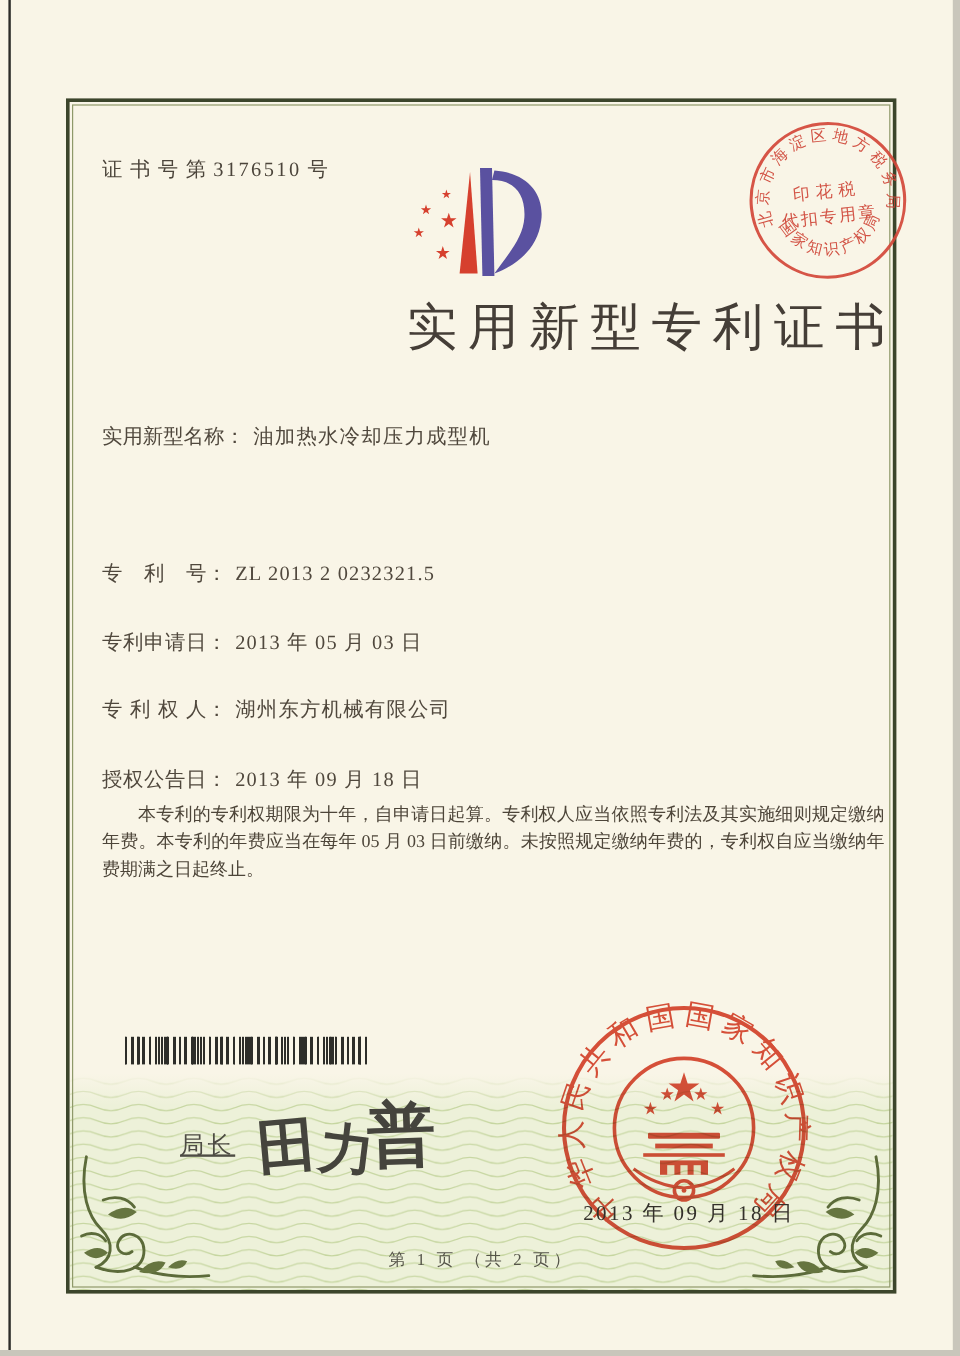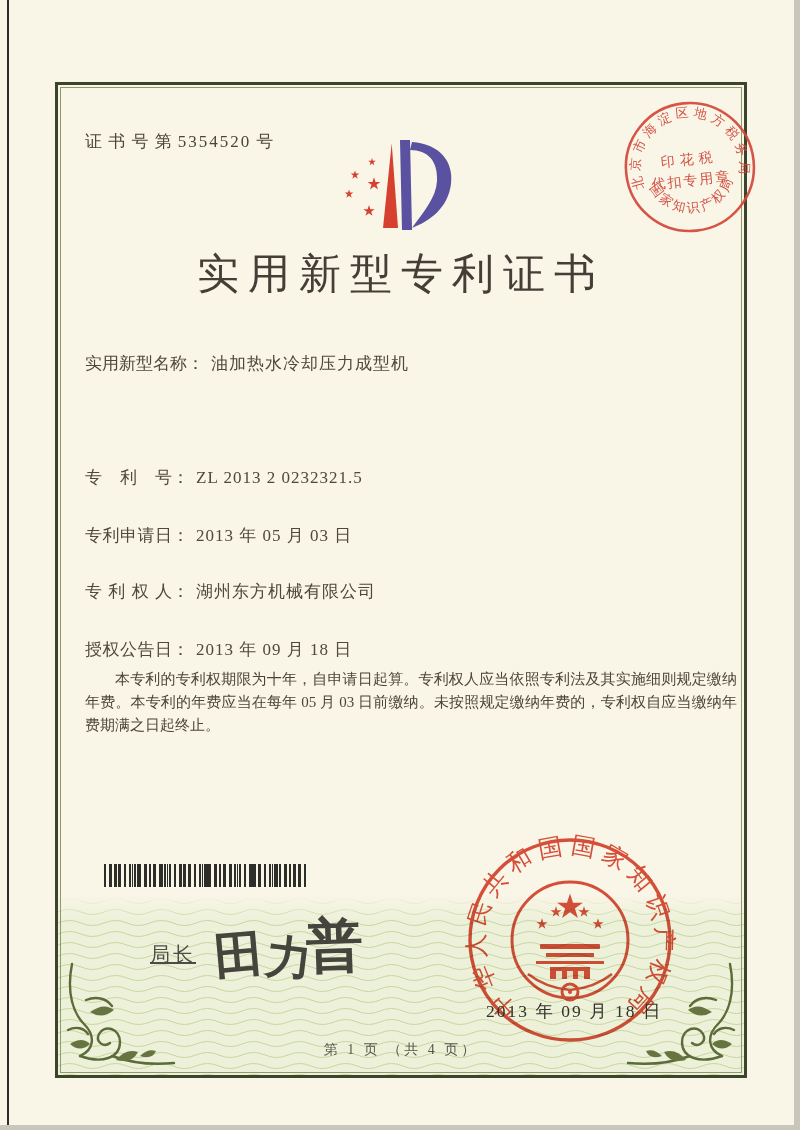--- a/index.html
+++ b/index.html
@@ -22,21 +22,21 @@
   .orn{position:absolute;width:120px;height:118px;}
   .orn.left{left:56px;top:960px;}
   .orn.right{left:626px;top:960px;transform:scaleX(-1);}
 
   .certno{position:absolute;left:85px;top:130px;font-size:17px;color:#4c453b;letter-spacing:1px;white-space:nowrap;}
   .certno .num{margin-left:5px;letter-spacing:2px;}
   .certno .suf{margin-left:5px;}
 
   .logo{position:absolute;left:340px;top:138px;}
 
-  .title{position:absolute;left:55px;top:248px;width:692px;text-align:center;
+  .title{position:absolute;left:55px;top:248px;width:692px;text-align:right;
          font-size:42px;line-height:52px;color:#453e37;letter-spacing:9px;font-weight:400;}
 
   
   .frow{position:absolute;left:85px;width:655px;font-size:17px;color:#50483d;white-space:nowrap;}
   .flabel{display:inline-block;min-width:87px;text-align:justify;text-align-last:justify;}
   .fvalue{padding-left:7px;letter-spacing:1px;}
 
   .paras{position:absolute;left:85px;top:668px;width:652px;font-size:15px;line-height:23px;
          color:#4d4539;text-align:justify;}
   .paras p{margin:0;text-indent:2em;}
@@ -120,21 +120,21 @@
       <path d="M12,70 C20,66 28,68 32,74"></path>
     </g>
     <g fill="#667540" stroke="none">
       <path d="M34,52 q14,-10 24,-2 q-12,10 -24,2z"></path>
       <path d="M14,84 q12,-8 20,0 q-10,9 -20,0z"></path>
       <path d="M60,100 q10,-12 22,-8 q-6,12 -22,8z"></path>
       <path d="M84,96 q8,-8 16,-5 q-4,9 -16,5z"></path>
     </g>
   </svg>
 
-  <div class="certno"><span>证 书 号 第</span><span class="num">5354520</span><span class="suf">号</span></div>
+  <div class="certno"><span>证 书 号 第</span><span class="num">3176510</span><span class="suf">号</span></div>
 
   <svg class="logo" width="120" height="95" viewBox="0 0 120 95">
     <g fill="#d6402e">
       <use href="#star5" transform="translate(32,24) scale(0.4)"></use>
       <use href="#star5" transform="translate(15,37) scale(0.45)"></use>
       <use href="#star5" transform="translate(34,46) scale(0.68)"></use>
       <use href="#star5" transform="translate(9,56) scale(0.45)"></use>
       <use href="#star5" transform="translate(29,73) scale(0.6)"></use>
     </g>
     <polygon points="51.7,5.3 43,90 58,90" fill="#d6402e"></polygon>
@@ -202,15 +202,15 @@
         <rect x="116" y="139" width="6" height="8" fill="#f6efe0" stroke="none"></rect>
         <path d="M66,142 q18,14 42,16" fill="none" stroke-width="2.5"></path>
         <path d="M150,142 q-18,14 -42,16" fill="none" stroke-width="2.5"></path>
         <circle cx="108" cy="160" r="8" fill="none" stroke-width="3"></circle>
         <circle cx="108" cy="160" r="2" stroke="none"></circle>
       </g>
     </g>
   </svg>
   <div class="seal-date">2013 年 09 月 18 日</div>
 
-  <div class="footer">第 1 页 （共 4 页）</div>
+  <div class="footer">第 1 页 （共 2 页）</div>
 
 </div>
 
 </body></html>

